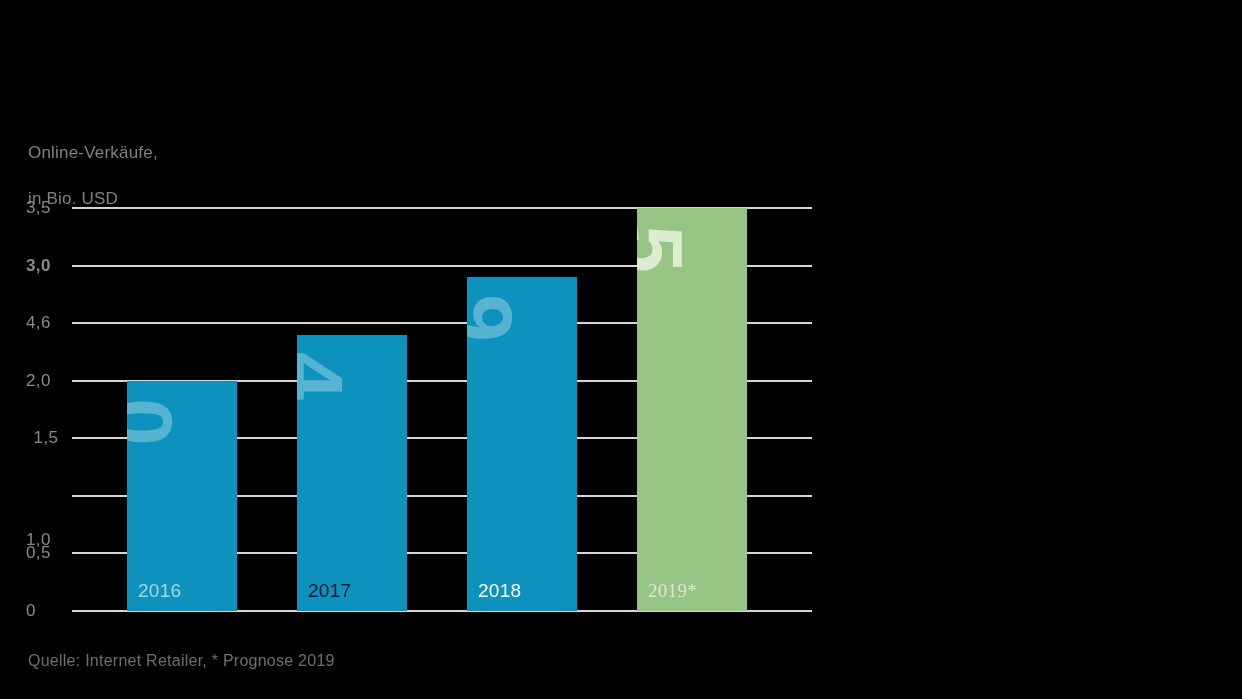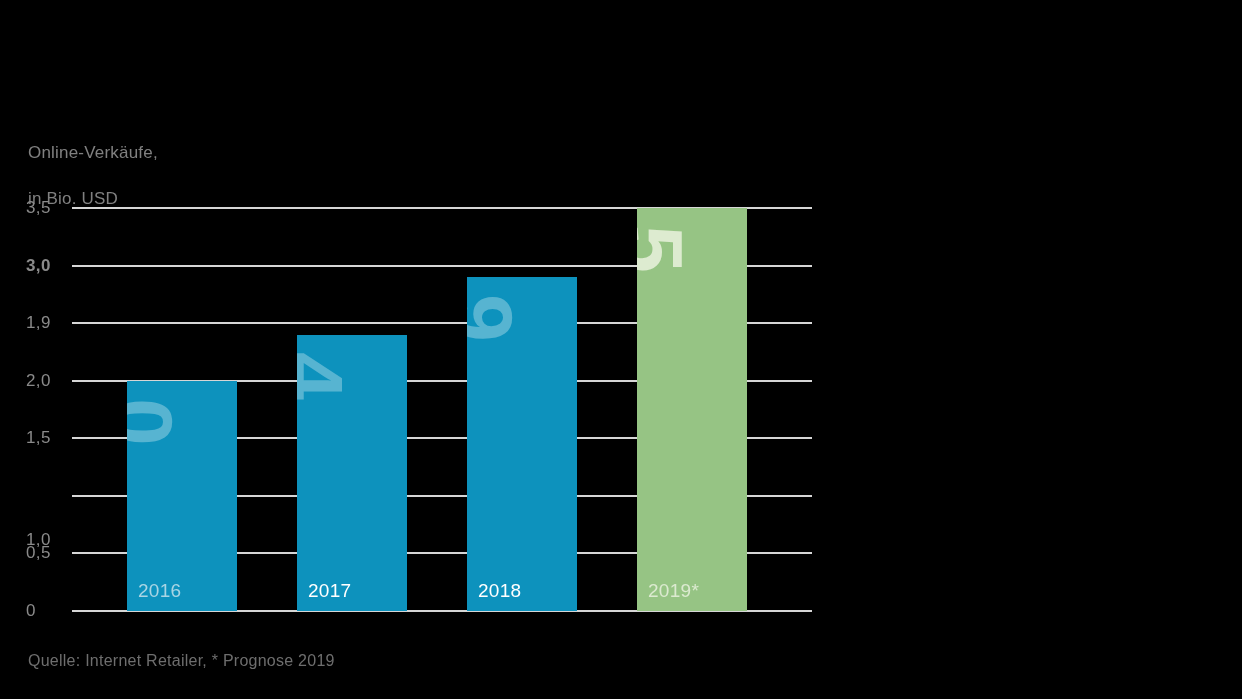--- a/index.html
+++ b/index.html
@@ -125,23 +125,23 @@
 <div id="chart-root">
 
   <div class="chart-title">
     <div>Online-Verkäufe,</div>
     <div>in Bio. USD</div>
   </div>
 
   <div id="y-axis">
       <div class="ytick" style="top: 208px;">3,5</div>
       <div class="ytick" style="top: 265.571px; font-weight: bold;">3,0</div>
-      <div class="ytick" style="top: 323.143px;">1,9</div>
+      <div class="ytick" style="top: 323.143px;">4,6</div>
       <div class="ytick" style="top: 380.714px;">2,0</div>
-      <div class="ytick" style="top: 438.286px;">1,5</div>
+      <div class="ytick" style="top: 438.286px; text-align: center;">1,5</div>
       <div class="ytick" style="top: 495.857px; margin-top: 44px;">1,0</div>
       <div class="ytick" style="top: 553.429px;">0,5</div>
       <div class="ytick" style="top: 611px;">0</div>
     </div>
 
   <div class="plot-area">
     <div id="gridlines">
         <div class="gridline" style="top: -1px;"></div>
         <div class="gridline" style="top: 56.5714px;"></div>
         <div class="gridline" style="top: 114.143px;"></div>
@@ -155,32 +155,32 @@
         <div class="bar bar-blue" style="left: 55px; width: 110px; height: 230.286px; background: rgb(13, 146, 189);">
           <div class="bar-value-wrap">
             <div class="bar-value val-blue" style="color: rgb(87, 180, 209);">2,0</div>
           </div>
           <div class="bar-year year-blue" style="color: rgb(169, 213, 228);">2016</div>
         </div>
         <div class="bar bar-blue" style="left: 225px; width: 110px; height: 276.343px; background: rgb(13, 146, 189);">
           <div class="bar-value-wrap">
             <div class="bar-value val-blue" style="color: rgb(87, 180, 209);">2,4</div>
           </div>
-          <div class="bar-year year-blue" style="color: #ffffff;">2017</div>
+          <div class="bar-year year-blue" style="color: #0f172a;">2017</div>
         </div>
         <div class="bar bar-blue" style="left: 395px; width: 110px; height: 333.914px; background: rgb(13, 146, 189);">
           <div class="bar-value-wrap">
             <div class="bar-value val-blue" style="color: rgb(87, 180, 209);">2,9</div>
           </div>
           <div class="bar-year year-blue" style="color: #ffffff;">2018</div>
         </div>
         <div class="bar bar-green" style="left: 565px; width: 110px; height: 403px; background: rgb(150, 196, 132);">
           <div class="bar-value-wrap">
             <div class="bar-value val-green" style="color: rgb(221, 235, 208);">3,5</div>
           </div>
-          <div class="bar-year year-green" style="color: rgb(220, 234, 208);">2019*</div>
+          <div class="bar-year year-green" style="color: rgb(220, 234, 208); font-family: Liberation Serif, serif;">2019*</div>
         </div>
       </div>
   </div>
 
   <div class="source-note">Quelle: Internet Retailer, * Prognose 2019</div>
 
 </div>
 
 </body></html>

